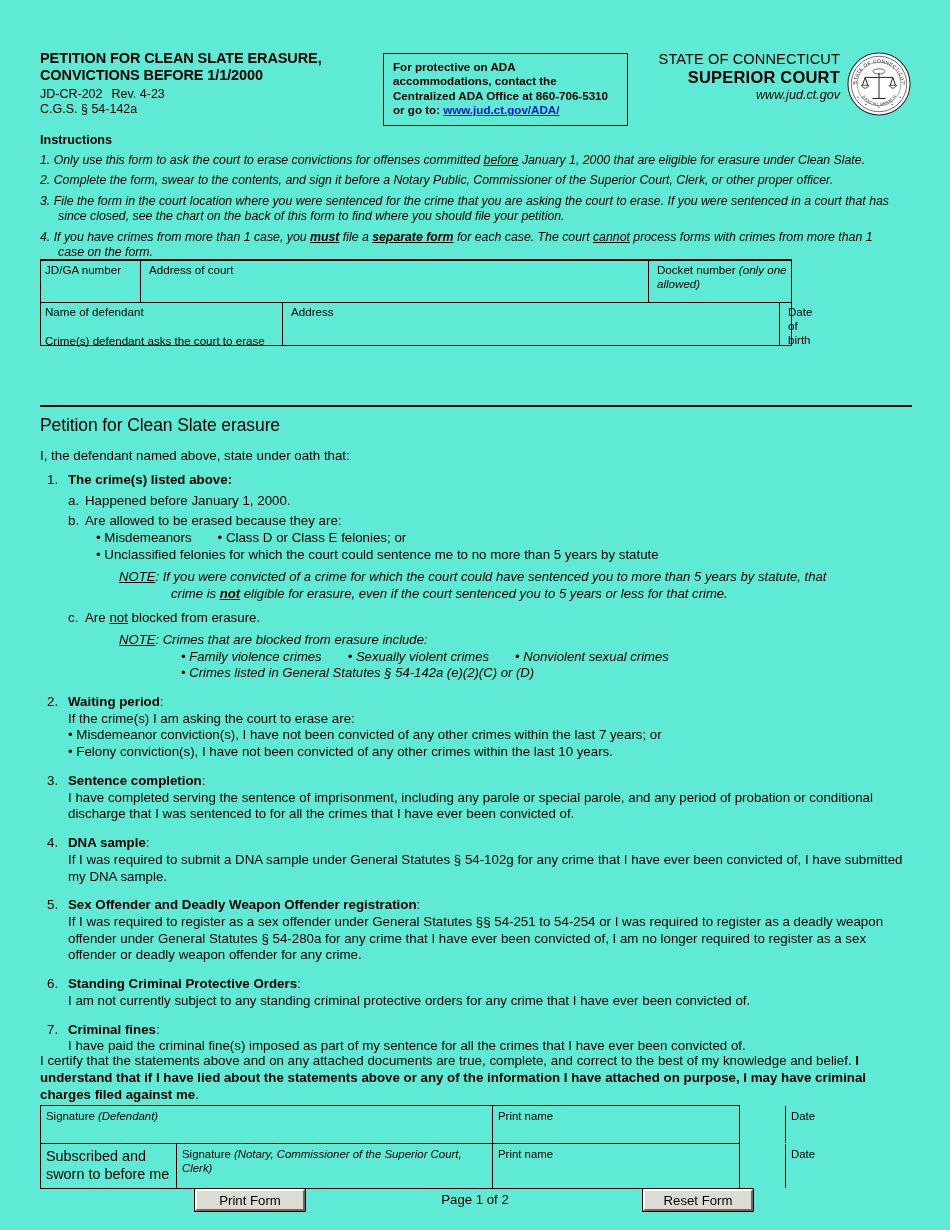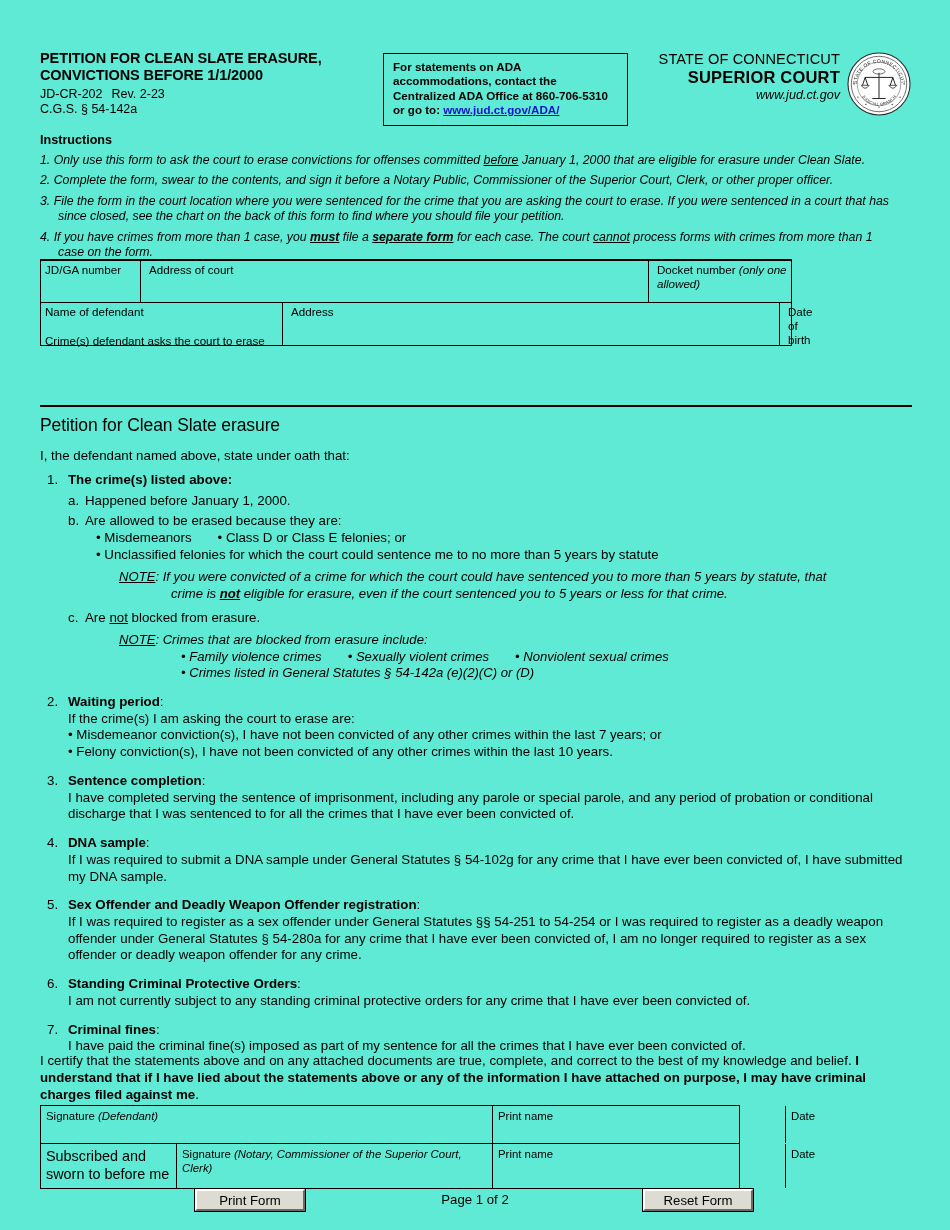--- a/index.html
+++ b/index.html
@@ -345,27 +345,27 @@
 <div id="page">
 
   <div class="header">
 
     <div class="hdr-left">
       <div class="form-title">
         <span>PETITION FOR CLEAN SLATE ERASURE,</span><br>
         <span>CONVICTIONS BEFORE 1/1/2000</span>
       </div>
       <div class="form-code">
-        <span>JD-CR-202</span><span class="sp"></span><span>Rev. 2-23</span><br>
+        <span>JD-CR-202</span><span class="sp"></span><span>Rev. 4-23</span><br>
         <span>C.G.S. § 54-142a</span>
       </div>
     </div>
 
     <div class="ada-box">
-      <span>For statements on ADA</span><br>
+      <span>For protective on ADA</span><br>
       <span>accommodations, contact the</span><br>
       <span>Centralized ADA Office at 860-706-5310</span><br>
       <span>or go to: </span><a class="ada-link" href="#">www.jud.ct.gov/ADA/</a>
     </div>
 
     <div class="hdr-right">
       <div class="hdr-right-text">
         <div class="state-line">STATE OF CONNECTICUT</div>
         <div class="court-line">SUPERIOR COURT</div>
         <div class="web-line">www.jud.ct.gov</div>

